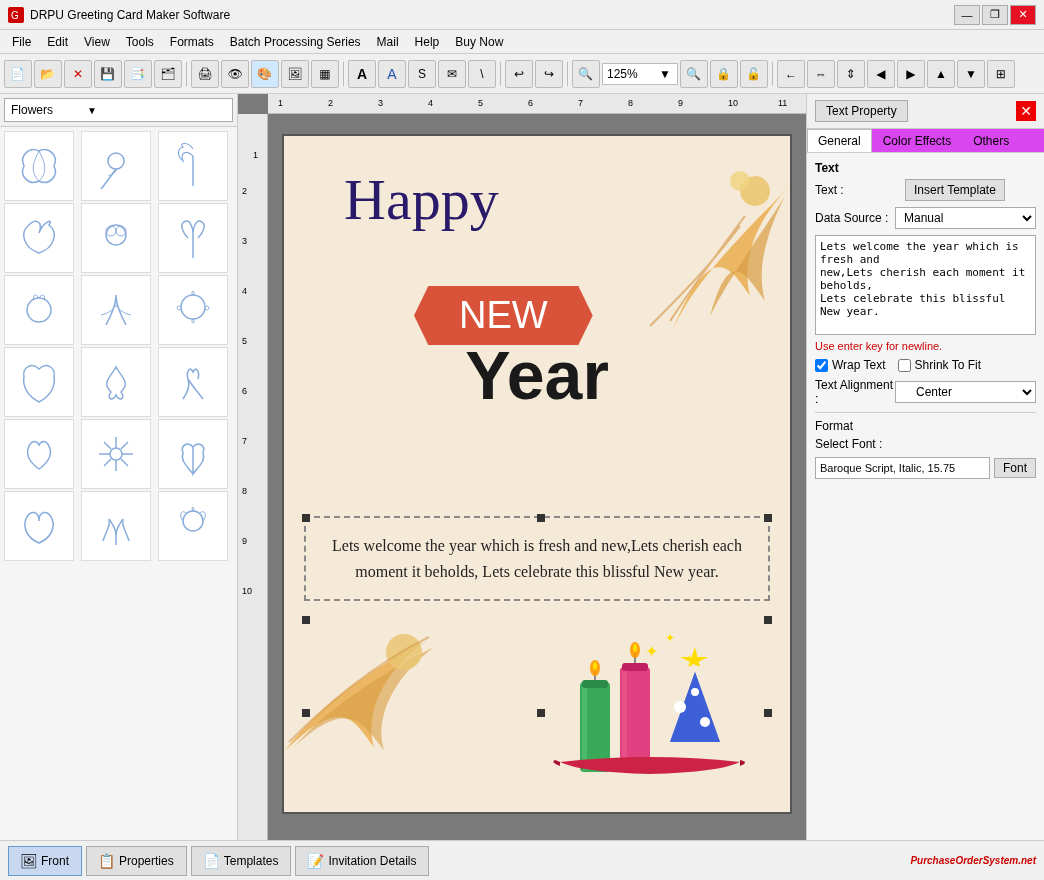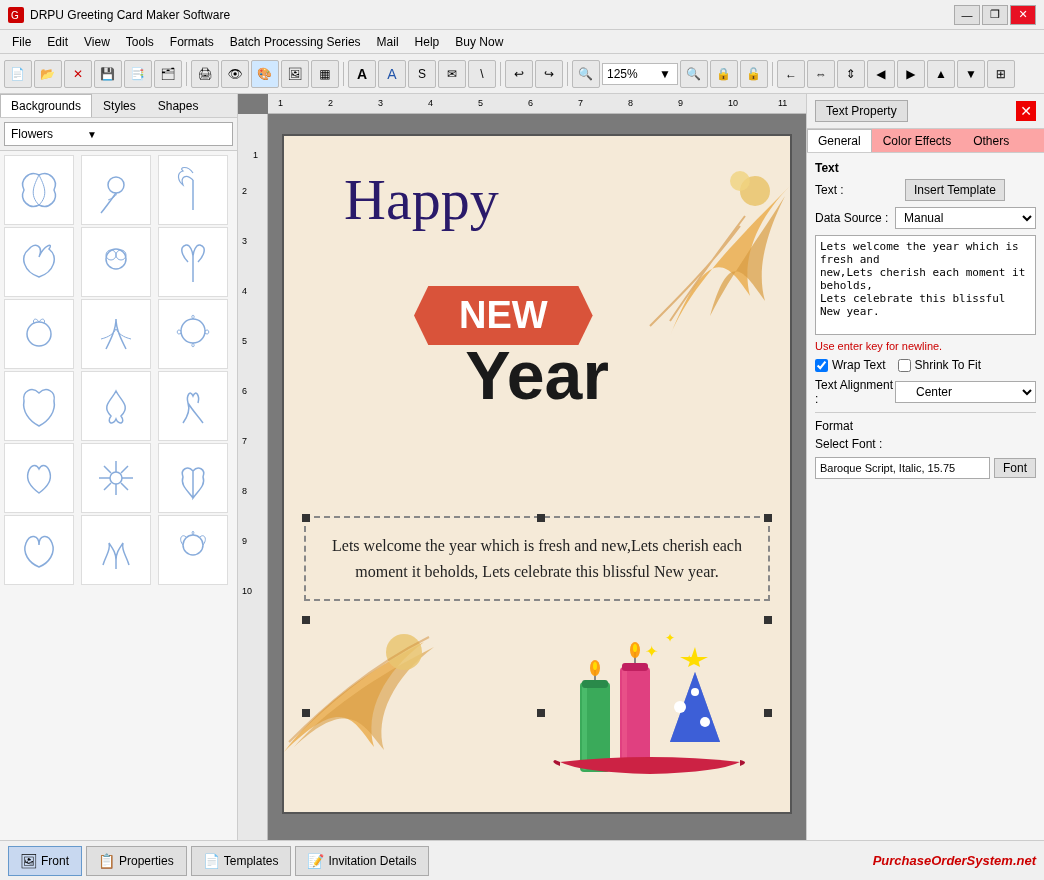--- a/index.html
+++ b/index.html
@@ -168,21 +168,21 @@
       font-size: 58px;
       color: #2a1a6a;
       z-index: 2;
     }
     .card-new-banner {
       position: absolute;
       top: 150px; left: 130px;
       background: #d9533a;
       color: white;
       font-size: 38px;
-      font-weight: bold;
+      font-weight: normal;
       padding: 8px 45px;
       clip-path: polygon(8% 0%, 92% 0%, 100% 50%, 92% 100%, 8% 100%, 0% 50%);
       z-index: 2;
     }
     .card-year {
       position: absolute;
       top: 200px; left: 0; right: 0;
       text-align: center;
       font-size: 68px;
       font-weight: bold;
@@ -274,21 +274,21 @@
       color: white;
       border: none;
       width: 20px; height: 20px;
       font-size: 14px;
       cursor: pointer;
       display: flex; align-items: center; justify-content: center;
     }
     #prop-tabs {
       display: flex;
       border-bottom: 1px solid #ccc;
-      background: #fca5a5;
+      background: #d946ef;
     }
     .prop-tab {
       padding: 4px 10px;
       cursor: pointer;
       font-size: 12px;
       border: 1px solid transparent;
       border-bottom: none;
     }
     .prop-tab.active {
       background: white;
@@ -380,21 +380,21 @@
       font-size: 12px;
       height: 30px;
     }
     .bottom-btn.active {
       background: #c8d8f0;
       border-color: #6699cc;
     }
     .bottom-btn .btn-icon { width: 16px; height: 16px; display: flex; align-items: center; justify-content: center; font-size: 14px; }
     #purchase-link {
       margin-left: auto;
-      font-size: 13px;
+      font-size: 10px;
       font-weight: bold;
       font-style: italic;
       color: #003399;
     }
     #purchase-link span { color: #cc0000; }
   </style>
 </head>
 <body>
 
 <div id="titlebar">
@@ -462,25 +462,20 @@
   <button class="tb-btn">◀</button>
   <button class="tb-btn">▶</button>
   <button class="tb-btn">▲</button>
   <button class="tb-btn">▼</button>
   <button class="tb-btn">⊞</button>
 </div>
 
 <div id="main-area">
 
   <div id="left-panel">
-    <div id="left-tabs">
-      <div class="left-tab active">Backgrounds</div>
-      <div class="left-tab">Styles</div>
-      <div class="left-tab">Shapes</div>
-    </div>
     <div id="category-select">
       <div class="cat-select-box">
         <span>Flowers</span>
         <span class="cat-arrow">▼</span>
       </div>
     </div>
     <div id="shapes-grid">
 
       <div class="shape-item">
         <svg viewBox="0 0 50 50">

